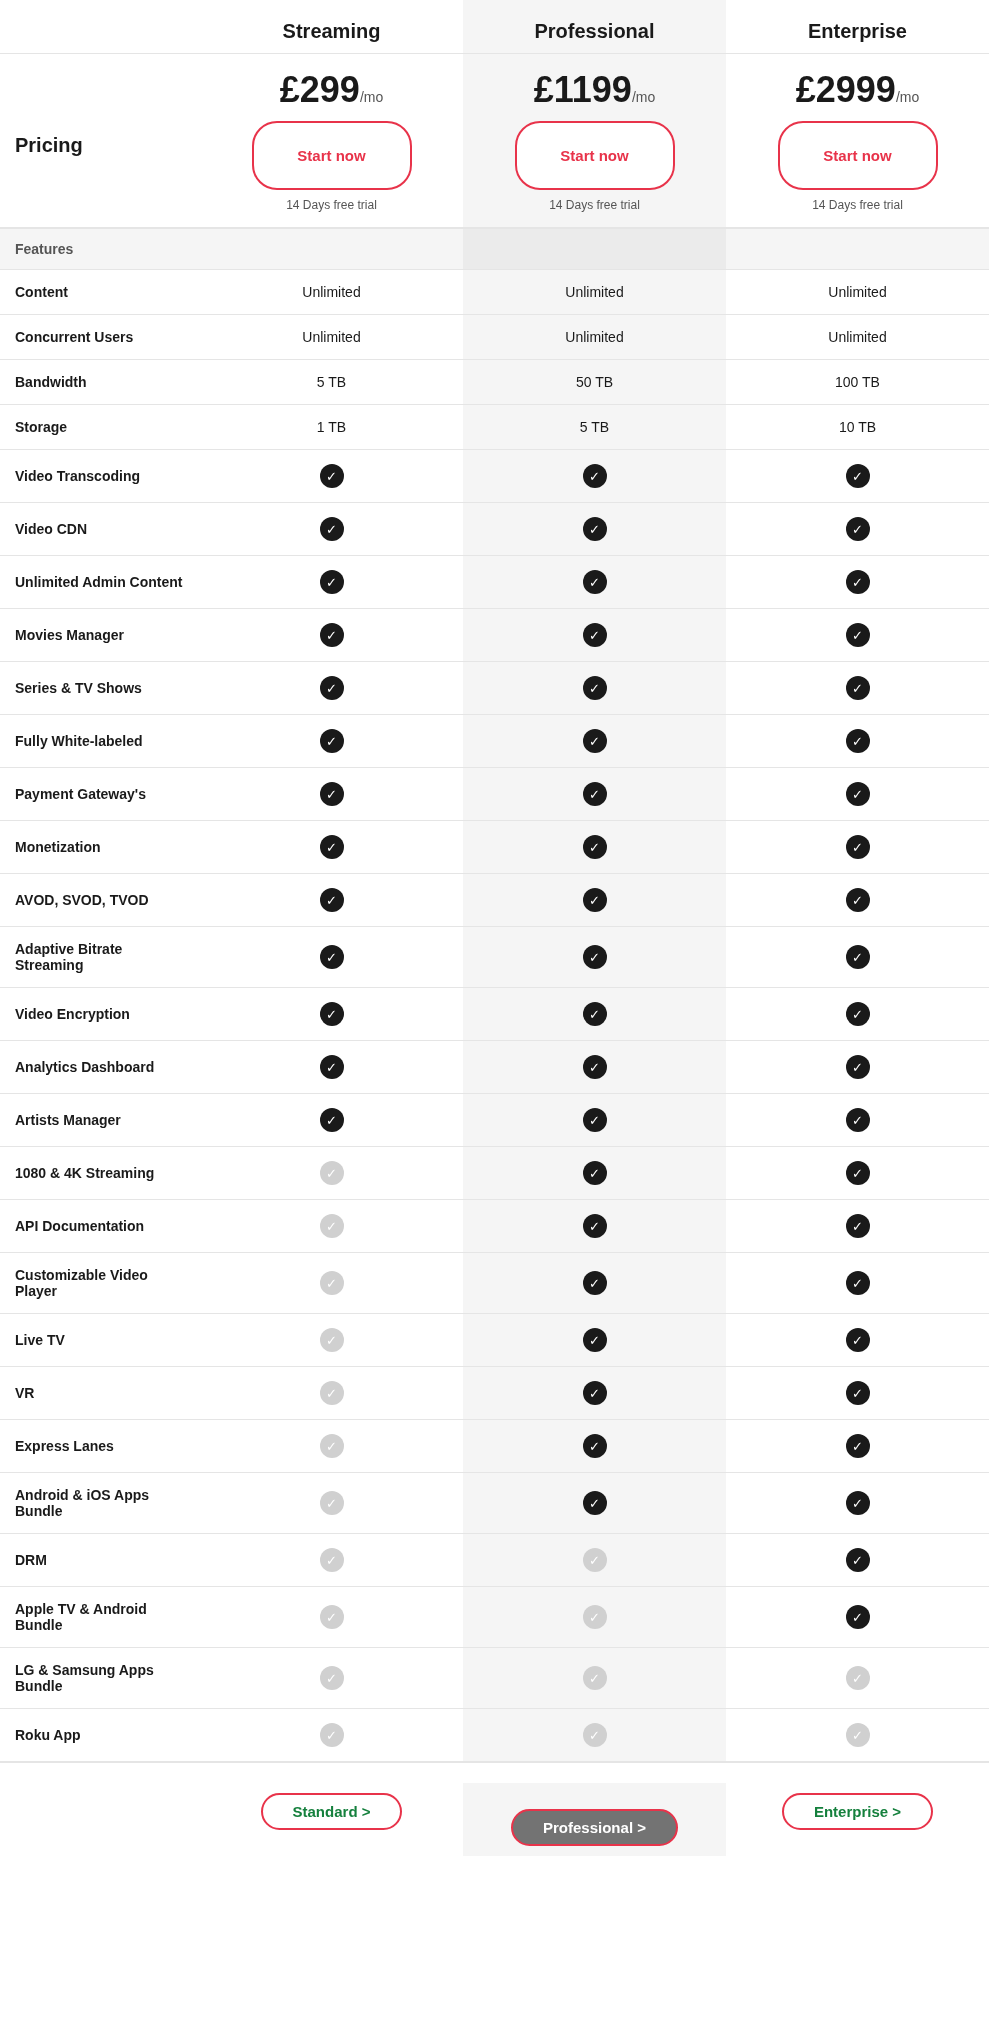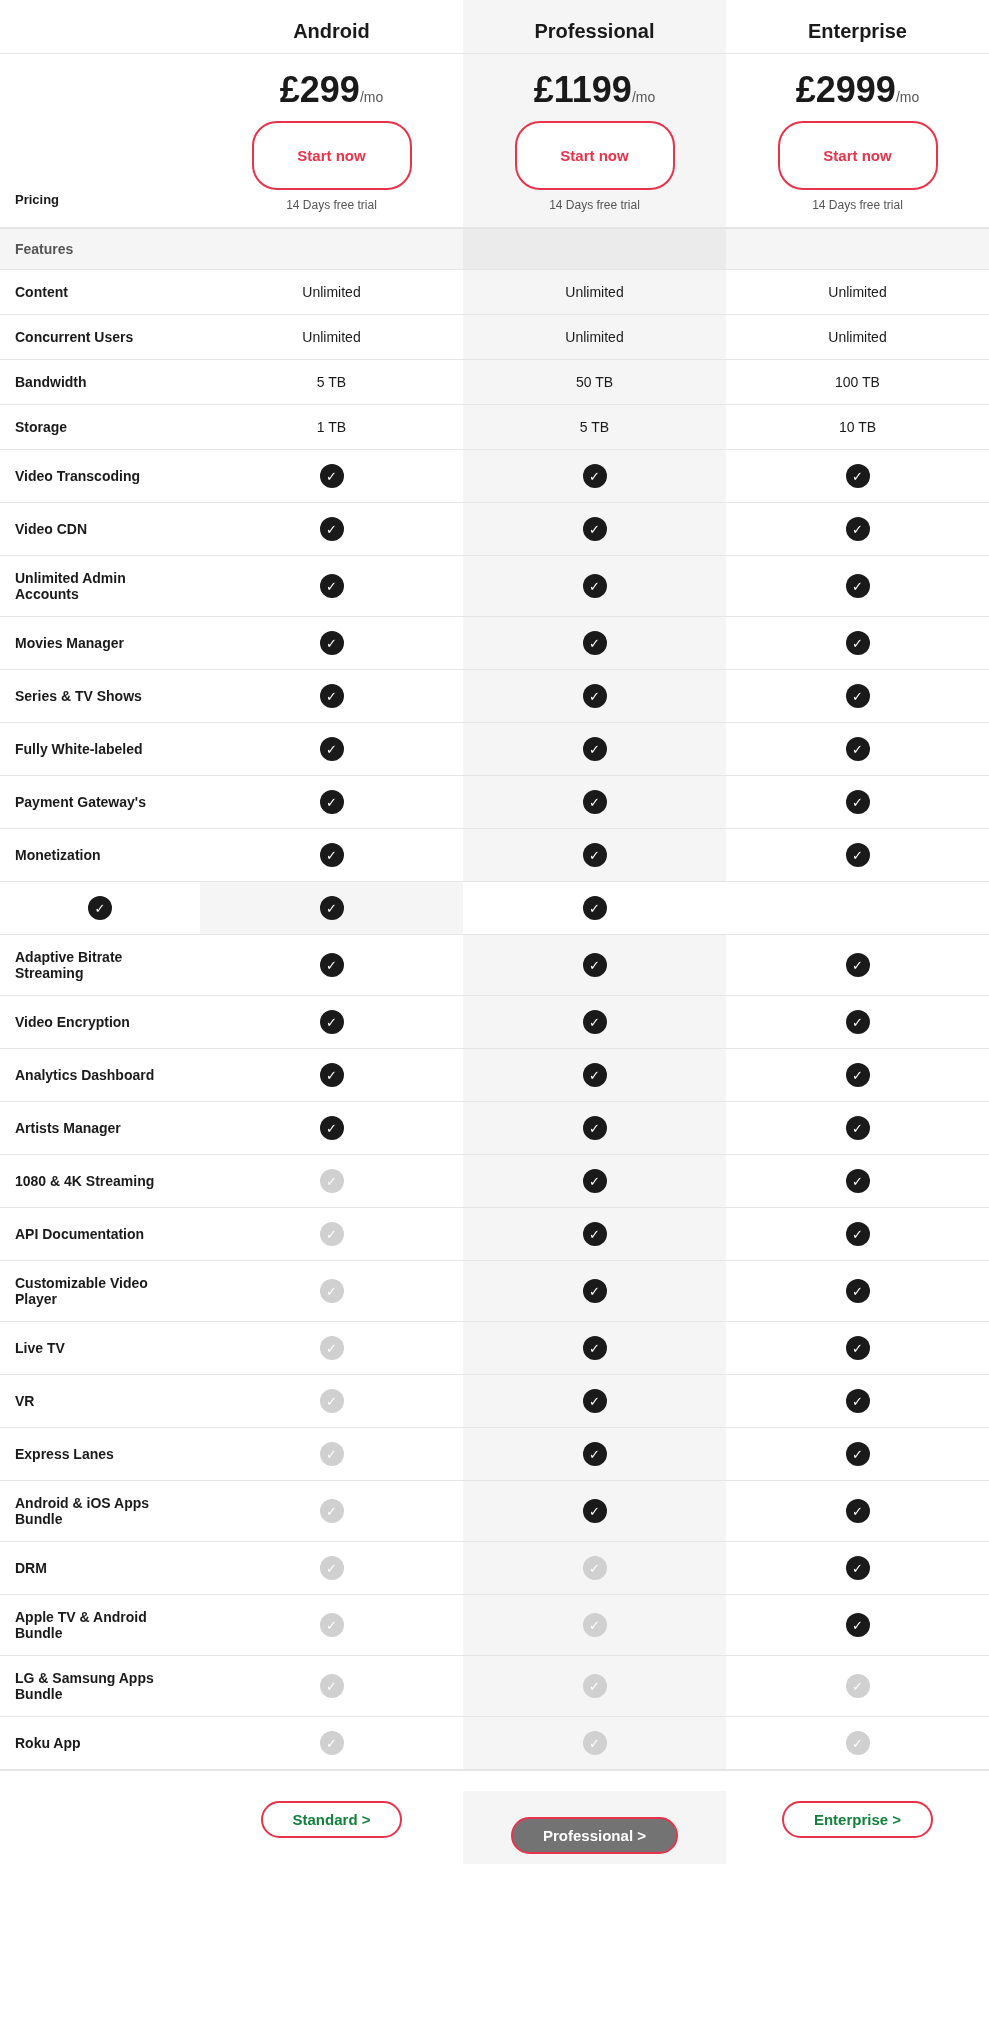--- a/index.html
+++ b/index.html
@@ -8,21 +8,21 @@
     .pricing-table { width: 989px; margin: 0 auto; }
 
     
     .header-row { display: grid; grid-template-columns: 200px 1fr 1fr 1fr; background: #fff; border-bottom: 1px solid #e5e5e5; }
     .header-cell { padding: 20px 10px 10px 10px; text-align: center; font-size: 20px; font-weight: 700; color: #1a1a1a; }
     .header-cell.professional { background: #f5f5f5; }
     .header-cell.empty { background: #fff; }
 
     
     .pricing-row { display: grid; grid-template-columns: 200px 1fr 1fr 1fr; border-bottom: 1px solid #e5e5e5; }
-    .pricing-label { padding: 20px 10px 20px 15px; font-size: 13px; font-weight: 600; color: #1a1a1a; display: flex; align-items: flex-end; padding-top: 30px; }
+    .pricing-label { padding: 20px 10px 20px 15px; font-size: 20px; font-weight: 600; color: #1a1a1a; display: flex; align-items: center; padding-top: 30px; }
     .pricing-cell { padding: 15px 10px; text-align: center; }
     .pricing-cell.professional { background: #f5f5f5; }
     .price { font-size: 36px; font-weight: 800; color: #1a1a1a; }
     .price-period { font-size: 14px; font-weight: 400; color: #555; }
     .start-btn { display: inline-block; border: 2px solid #e8334a; color: #e8334a; background: #fff; border-radius: 25px; padding: 24px 30px; font-size: 15px; font-weight: 600; cursor: pointer; margin: 10px 0 6px 0; text-align: center; width: 160px; }
     .free-trial { font-size: 12px; color: #555; margin-top: 2px; }
 
     
     .features-header { display: grid; grid-template-columns: 200px 1fr 1fr 1fr; background: #f5f5f5; border-bottom: 1px solid #e5e5e5; border-top: 1px solid #e5e5e5; }
     .features-label { padding: 12px 10px 12px 15px; font-size: 14px; font-weight: 600; color: #555; }
@@ -48,21 +48,21 @@
     .bottom-btn.active { background: #737373; color: #fff; border-color: #e8334a; margin-top: 16px; }
   </style>
 </head>
 <body>
 
 <div class="pricing-table">
 
   <div class="header-row">
     <div class="header-cell empty"></div>
     <div class="header-cell">
-      <span>Android</span>
+      <span>Streaming</span>
     </div>
     <div class="header-cell professional">
       <span>Professional</span>
     </div>
     <div class="header-cell">
       <span>Enterprise</span>
     </div>
   </div>
 
   <div class="pricing-row">
@@ -150,21 +150,21 @@
           <span class="check-active">✓</span>
         </div>
         <div class="feature-val professional">
           <span class="check-active">✓</span>
         </div>
         <div class="feature-val">
           <span class="check-active">✓</span>
         </div>
       </div>
       <div class="feature-row">
-        <div class="feature-name">Unlimited Admin Accounts</div>
+        <div class="feature-name">Unlimited Admin Content</div>
         <div class="feature-val">
           <span class="check-active">✓</span>
         </div>
         <div class="feature-val professional">
           <span class="check-active">✓</span>
         </div>
         <div class="feature-val">
           <span class="check-active">✓</span>
         </div>
       </div>
@@ -222,20 +222,21 @@
           <span class="check-active">✓</span>
         </div>
         <div class="feature-val professional">
           <span class="check-active">✓</span>
         </div>
         <div class="feature-val">
           <span class="check-active">✓</span>
         </div>
       </div>
       <div class="feature-row">
+        <div class="feature-name">AVOD, SVOD, TVOD</div>
         <div class="feature-val">
           <span class="check-active">✓</span>
         </div>
         <div class="feature-val professional">
           <span class="check-active">✓</span>
         </div>
         <div class="feature-val">
           <span class="check-active">✓</span>
         </div>
       </div>

